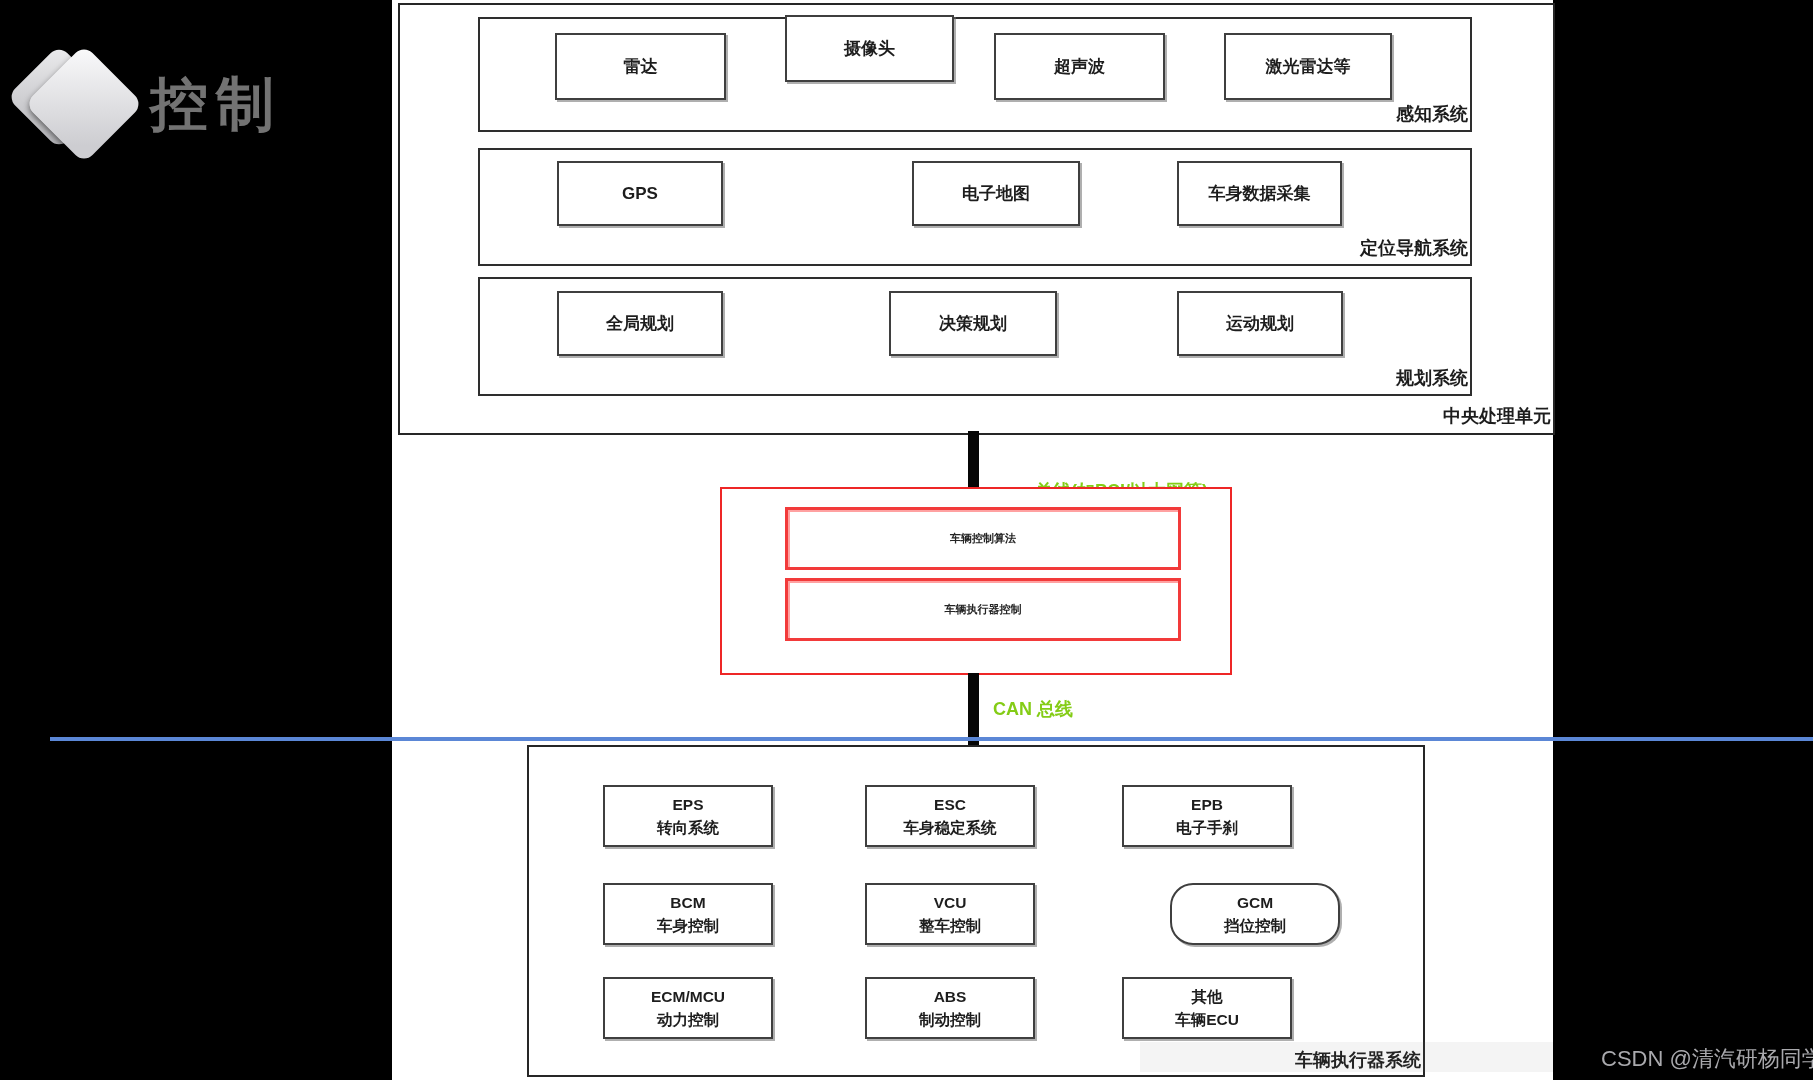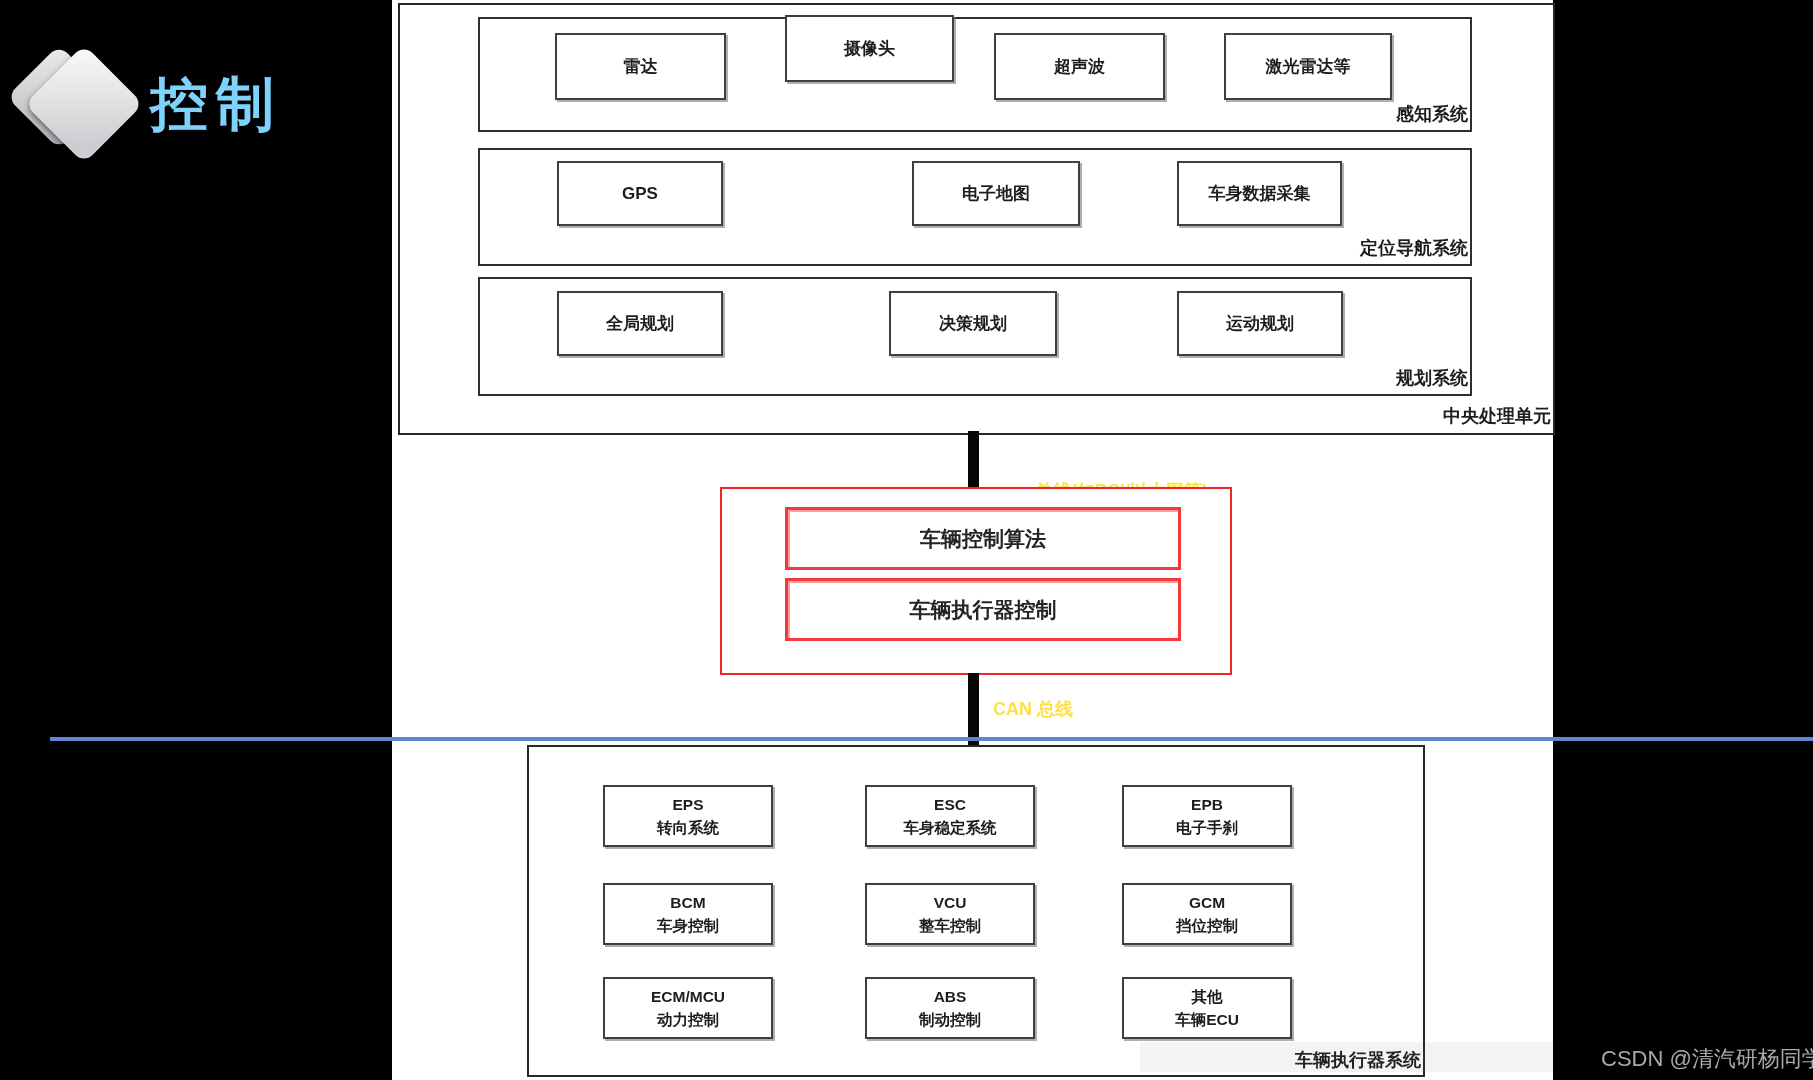--- a/index.html
+++ b/index.html
@@ -14,34 +14,34 @@
        box-shadow:2px 2px 0 rgba(110,110,110,.55);
        display:flex;align-items:center;justify-content:center;text-align:center;
        font-size:17px;font-weight:700;color:#1d1d1d;}
   .box2{flex-direction:column;line-height:1.5;font-size:15.5px;}
   .lbl{position:absolute;text-align:right;font-size:18px;font-weight:700;color:#1d1d1d;}
   
   .red-outer{position:absolute;border:2px solid #ee2626;background:#fff;}
   .red-inner{position:absolute;border:3px solid #f23a3a;background:#fff;
              box-shadow:inset 2px 2px 0 rgba(255,130,130,.75);
              display:flex;align-items:center;justify-content:center;
-             font-size:21px;font-weight:700;color:#242424;}
+             font-size:11px;font-weight:700;color:#242424;}
   
   .busline{position:absolute;width:11px;background:#060606;}
-  .buslabel{position:absolute;font-size:18px;font-weight:700;color:#fde047;white-space:nowrap;}
+  .buslabel{position:absolute;font-size:18px;font-weight:700;color:#84cc16;white-space:nowrap;}
   .blueline{position:absolute;left:50px;top:737px;width:1763px;height:4px;background:#5b87d6;}
   
   .diamond{position:absolute;border-radius:12px;transform:rotate(45deg);}
   .diamond-back{left:22px;top:60px;width:74px;height:74px;
                 background:linear-gradient(135deg,#ececee 0%,#b4b4b8 100%);}
   .diamond-front{left:42px;top:62px;width:84px;height:84px;
                  background:linear-gradient(135deg,#fbfbfc 0%,#cdcdd1 85%);
                  box-shadow:2px 2px 6px rgba(0,0,0,.55);}
   .logo-text{position:absolute;left:150px;top:66px;font-size:58px;font-weight:800;
-             color:#7dd3fc;letter-spacing:8px;}
+             color:#737373;letter-spacing:8px;}
   .watermark{position:absolute;left:1601px;top:1044px;font-size:22px;color:#a9a9ad;white-space:nowrap;}
   .wm-band{position:absolute;left:1140px;top:1042px;width:413px;height:30px;background:rgba(120,120,120,.08);}
 </style>
 </head>
 <body>
 
 <div class="page">
 
   <div class="canvas"></div>
 
@@ -99,21 +99,21 @@
   </div>
 
   <div class="box box2" style="left:603px;top:883px;width:166px;height:58px;">
     <div>BCM</div>
     <div>车身控制</div>
   </div>
   <div class="box box2" style="left:865px;top:883px;width:166px;height:58px;">
     <div>VCU</div>
     <div>整车控制</div>
   </div>
-  <div class="box box2" style="left:1122px;top:883px;width:166px;height:58px;">
+  <div class="box box2" style="left:1170px;top:883px;width:166px;height:58px;border-radius:23px;">
     <div>GCM</div>
     <div>挡位控制</div>
   </div>
 
   <div class="box box2" style="left:603px;top:977px;width:166px;height:58px;">
     <div>ECM/MCU</div>
     <div>动力控制</div>
   </div>
   <div class="box box2" style="left:865px;top:977px;width:166px;height:58px;">
     <div>ABS</div>

